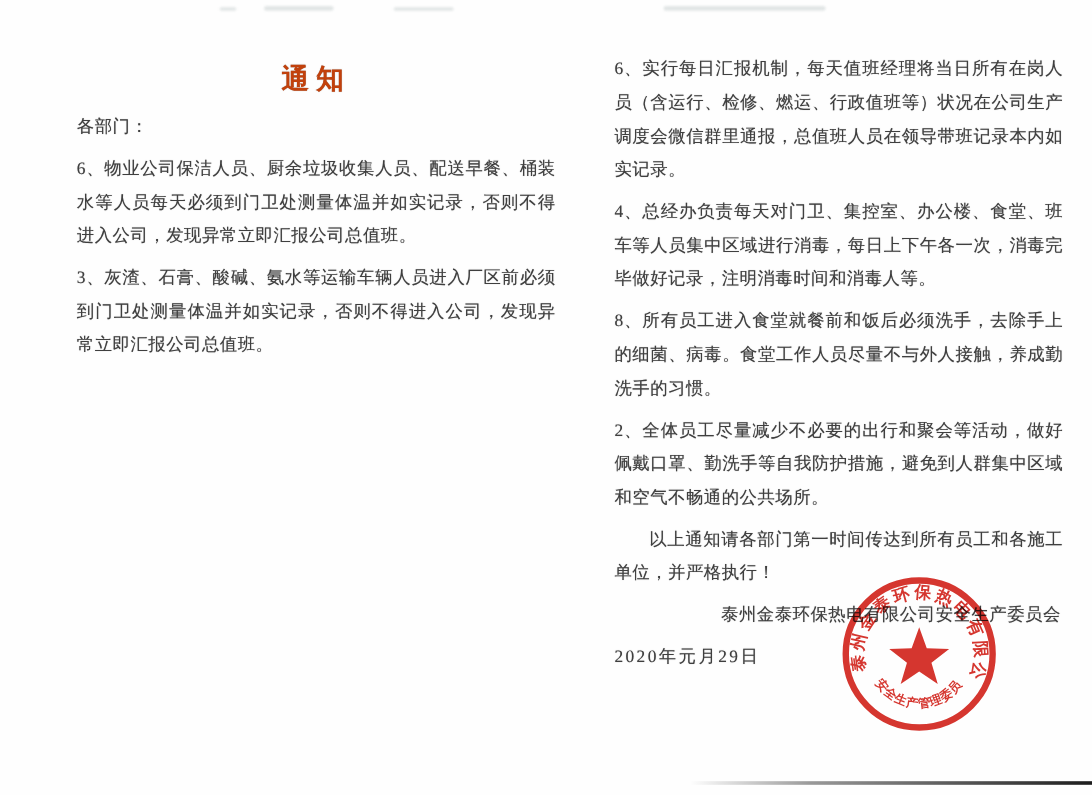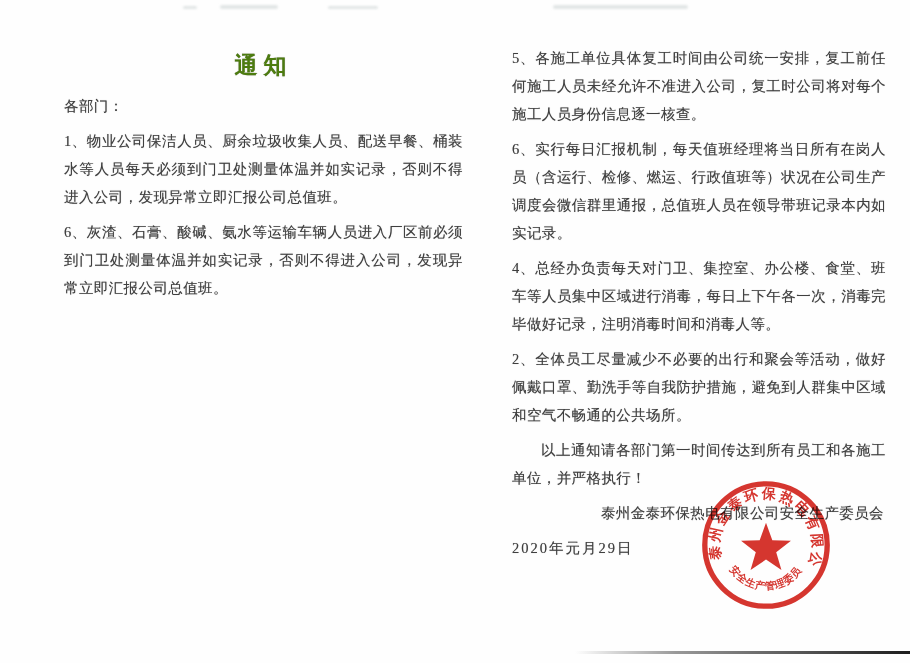--- a/index.html
+++ b/index.html
@@ -26,21 +26,21 @@
   }
   .col p { margin: 0 0 7px 0; }
   .col-left  { left: 64px;  top: 52px; width: 399px; }
   .col-right { left: 512px; top: 44px; width: 374px; }
   .notice-title {
     margin: 0 0 12px 0;
     font-size: 23px;
     font-weight: bold;
     letter-spacing: 6px;
     text-align: center;
-    color: #4d7c0f;
+    color: #c2410c;
   }
   .salutation { margin-bottom: 7px; }
   .indent { text-indent: 2em; }
   .signature {
     text-align: right;
     margin-top: 6px;
     padding-right: 2px;
   }
   .date {
     text-align: left;
@@ -86,28 +86,28 @@
 <div class="page">
 
   <div class="smudge smudge-1"></div>
   <div class="smudge smudge-2"></div>
   <div class="smudge smudge-3"></div>
   <div class="smudge smudge-4"></div>
 
   <div class="col col-left">
     <h1 class="notice-title">通知</h1>
     <p class="salutation">各部门：</p>
-    <p>1、物业公司保洁人员、厨余垃圾收集人员、配送早餐、桶装水等人员每天必须到门卫处测量体温并如实记录，否则不得进入公司，发现异常立即汇报公司总值班。</p>
-    <p>6、灰渣、石膏、酸碱、氨水等运输车辆人员进入厂区前必须到门卫处测量体温并如实记录，否则不得进入公司，发现异常立即汇报公司总值班。</p>
+    <p>6、物业公司保洁人员、厨余垃圾收集人员、配送早餐、桶装水等人员每天必须到门卫处测量体温并如实记录，否则不得进入公司，发现异常立即汇报公司总值班。</p>
+    <p>3、灰渣、石膏、酸碱、氨水等运输车辆人员进入厂区前必须到门卫处测量体温并如实记录，否则不得进入公司，发现异常立即汇报公司总值班。</p>
   </div>
 
   <div class="col col-right">
-    <p>5、各施工单位具体复工时间由公司统一安排，复工前任何施工人员未经允许不准进入公司，复工时公司将对每个施工人员身份信息逐一核查。</p>
     <p>6、实行每日汇报机制，每天值班经理将当日所有在岗人员（含运行、检修、燃运、行政值班等）状况在公司生产调度会微信群里通报，总值班人员在领导带班记录本内如实记录。</p>
     <p>4、总经办负责每天对门卫、集控室、办公楼、食堂、班车等人员集中区域进行消毒，每日上下午各一次，消毒完毕做好记录，注明消毒时间和消毒人等。</p>
+    <p>8、所有员工进入食堂就餐前和饭后必须洗手，去除手上的细菌、病毒。食堂工作人员尽量不与外人接触，养成勤洗手的习惯。</p>
     <p>2、全体员工尽量减少不必要的出行和聚会等活动，做好佩戴口罩、勤洗手等自我防护措施，避免到人群集中区域和空气不畅通的公共场所。</p>
     <p class="indent">以上通知请各部门第一时间传达到所有员工和各施工单位，并严格执行！</p>
     <p class="signature">泰州金泰环保热电有限公司安全生产委员会</p>
     <p class="date">2020年元月29日</p>
   </div>
 
   <div class="seal">
     <svg width="136" height="136" viewBox="0 0 140 140">
       <circle cx="70" cy="70" r="63" fill="none" stroke="#d3261f" stroke-width="5.5"></circle>
       <polygon fill="#d3261f" points="70,47 76.5,65.1 95.7,65.7 80.5,77.4 85.9,95.8 70,85 54.1,95.8 59.5,77.4 44.3,65.7 63.5,65.1"></polygon>

